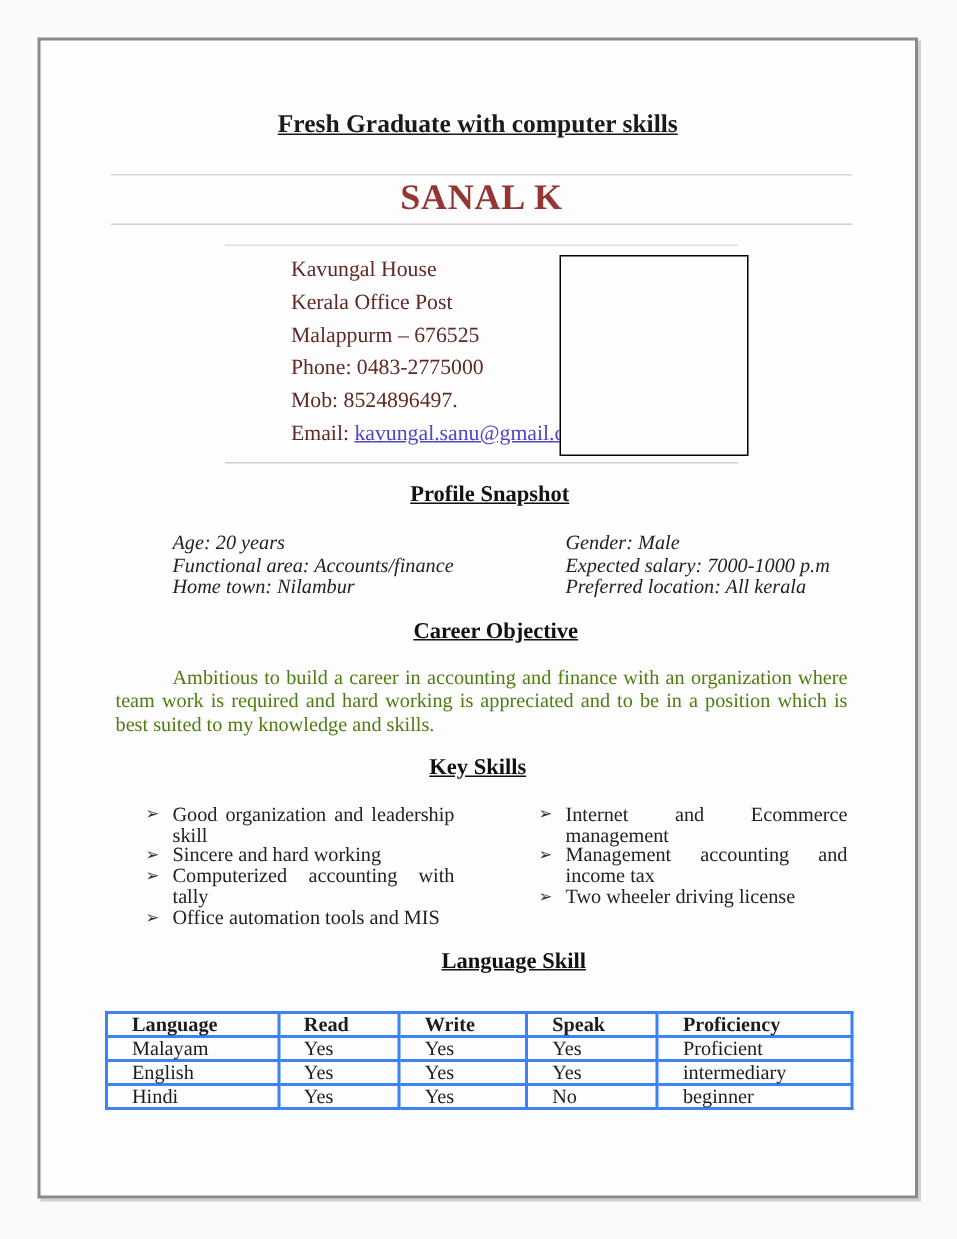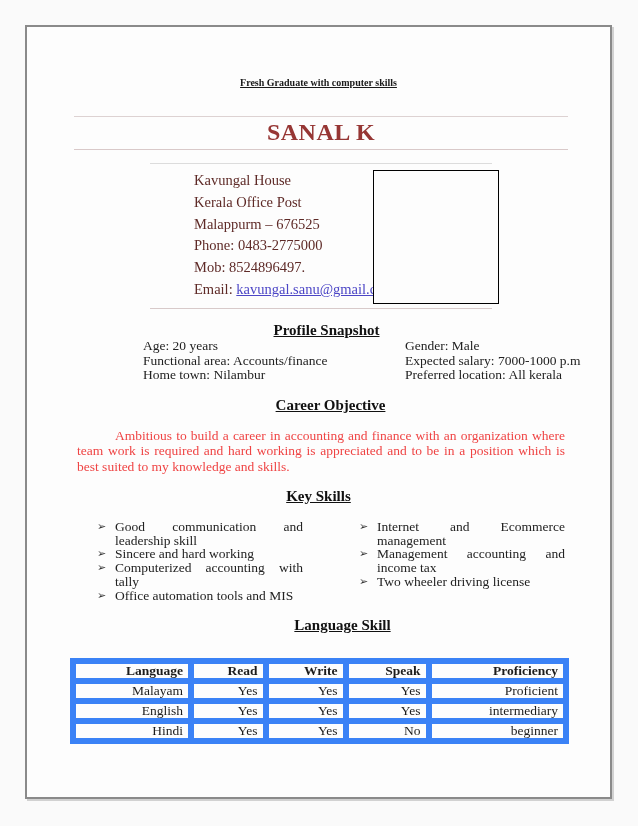--- a/index.html
+++ b/index.html
@@ -13,21 +13,21 @@
   .page {
     position:absolute; left:25px; top:25px;
     width:587px; height:774px;
     background:#fdfdfd;
     border:2px solid #8a8a8a;
     box-shadow:2px 2px 0 rgba(160,160,160,.45);
   }
   .doc-title {
     margin-top:48px;
     text-align:center;
-    font-size:10px; font-weight:bold;
+    font-size:17px; font-weight:bold;
     text-decoration:underline;
     color:#1a1a1a;
     line-height:16px;
   }
   .name-block {
     margin:25px 42px 0 47px;
     border-top:1px solid #ddd2d2;
     border-bottom:1px solid #d9c9c9;
     text-align:center;
     padding:1px 0 3px;
@@ -68,32 +68,33 @@
     text-decoration:underline;
     color:#111;
     line-height:18px;
   }
   .heading-profile  { margin-top:12px;margin-left:16px; }
   .heading-career   { margin-top:13px;padding-left:24px; }
   .heading-skills   { margin-top:12px; }
   .heading-language { margin-top:13px;margin-left:48px; }
   .profile-grid {
     display:flex;
-    margin-top:0;
-    padding-left:116px;
+    margin-top:16px;
+    padding-left:88px;
+    font-style:italic;
   }
   .profile-col-left  { width:262px; }
   .profile-col-right { flex:1; }
   .profile-line { font-size:13.5px; line-height:14.6px; color:#222; }
   .objective-text {
     margin:14px 45px 0 50px;
     font-size:13.5px; line-height:15.7px;
     text-align:justify;
     text-indent:38px;
-    color:#ef4444;
+    color:#4d7c0f;
   }
   .skills-columns {
     display:flex;
     margin-top:15px;
     padding-left:70px;
     gap:56px;
   }
   .skills-list { list-style:none; width:206px; }
   .skill-item {
     position:relative;
@@ -108,25 +109,25 @@
     font-family:"DejaVu Sans",sans-serif;
   }
   .language-table {
     margin:24px 0 0 43px;
     width:499px;
     border-collapse:collapse;
     font-size:13.5px;
     color:#1c1c1c;
   }
   .language-table th, .language-table td {
-    border:6px solid #3b82f6;
-    padding:0 5px;
+    border:2px solid #3b82f6;
+    padding:0 16px;
     line-height:14px;
     height:14.4px;
-    text-align:right;
+    text-align:left;
     font-weight:normal;
     white-space:nowrap;
   }
   .language-table th { font-weight:bold; }
 </style>
 </head>
 <body>
 
 <div class="page">
 
@@ -164,21 +165,21 @@
   </div>
 
   <div class="section-heading heading-career">Career Objective</div>
 
   <p class="objective-text">Ambitious to build a career in accounting and finance with an organization where team work is required and hard working is appreciated and to be in a position which is best suited to my knowledge and skills.</p>
 
   <div class="section-heading heading-skills">Key Skills</div>
 
   <div class="skills-columns">
     <ul class="skills-list">
-      <li class="skill-item"><span class="bullet-icon">➢</span><span>Good communication and leadership skill</span></li>
+      <li class="skill-item"><span class="bullet-icon">➢</span><span>Good organization and leadership skill</span></li>
       <li class="skill-item"><span class="bullet-icon">➢</span><span>Sincere and hard working</span></li>
       <li class="skill-item"><span class="bullet-icon">➢</span><span>Computerized accounting with tally</span></li>
       <li class="skill-item"><span class="bullet-icon">➢</span><span>Office automation tools and MIS</span></li>
     </ul>
     <ul class="skills-list">
       <li class="skill-item"><span class="bullet-icon">➢</span><span>Internet and Ecommerce management</span></li>
       <li class="skill-item"><span class="bullet-icon">➢</span><span>Management accounting and income tax</span></li>
       <li class="skill-item"><span class="bullet-icon">➢</span><span>Two wheeler driving license</span></li>
     </ul>
   </div>

